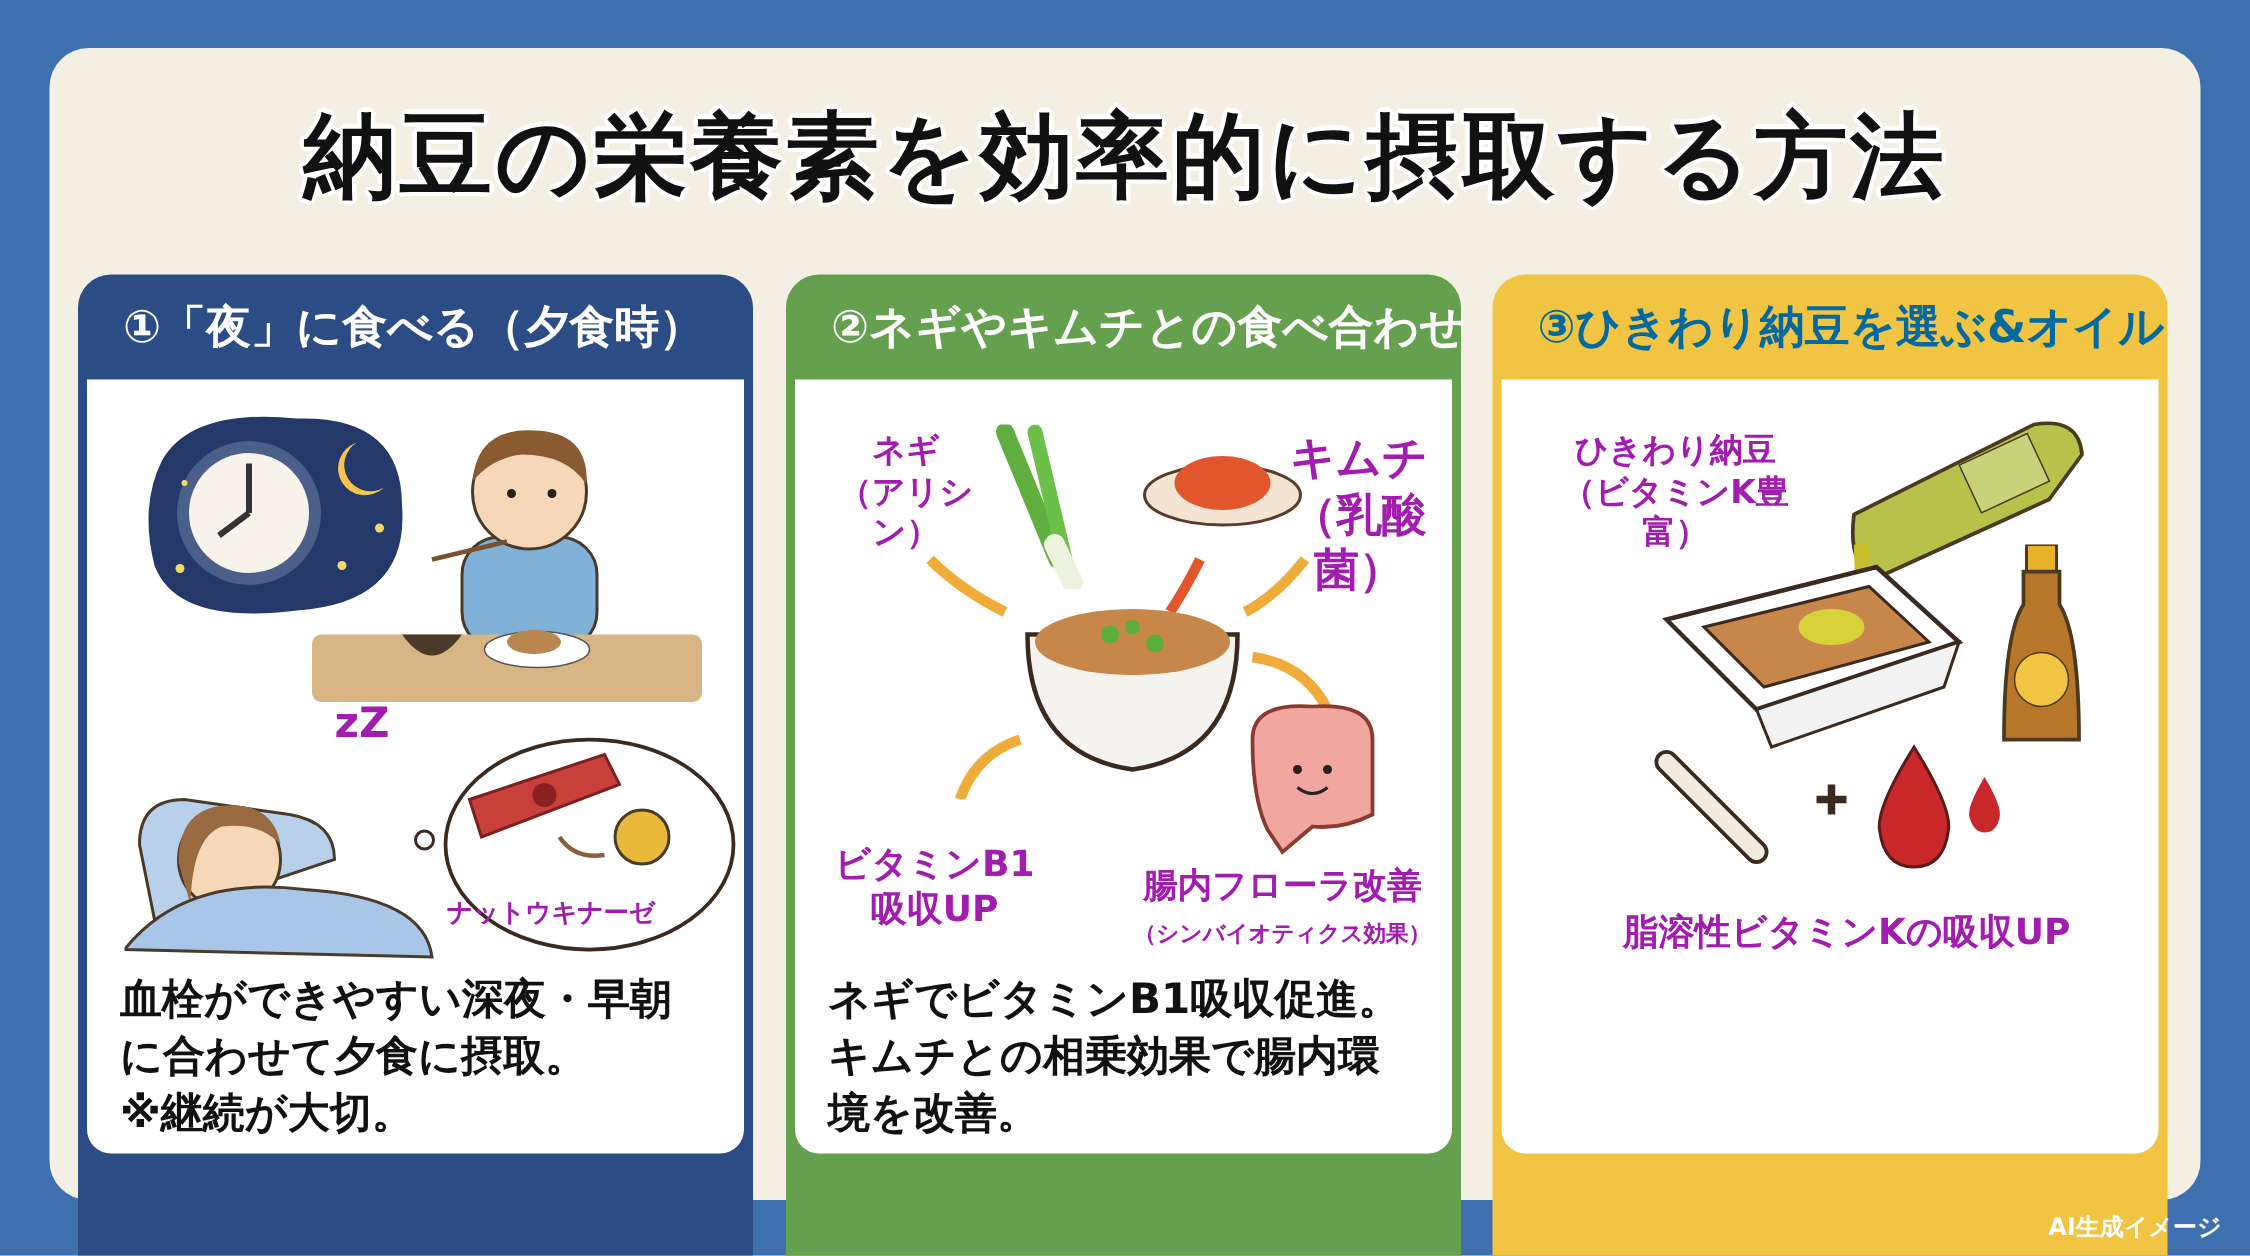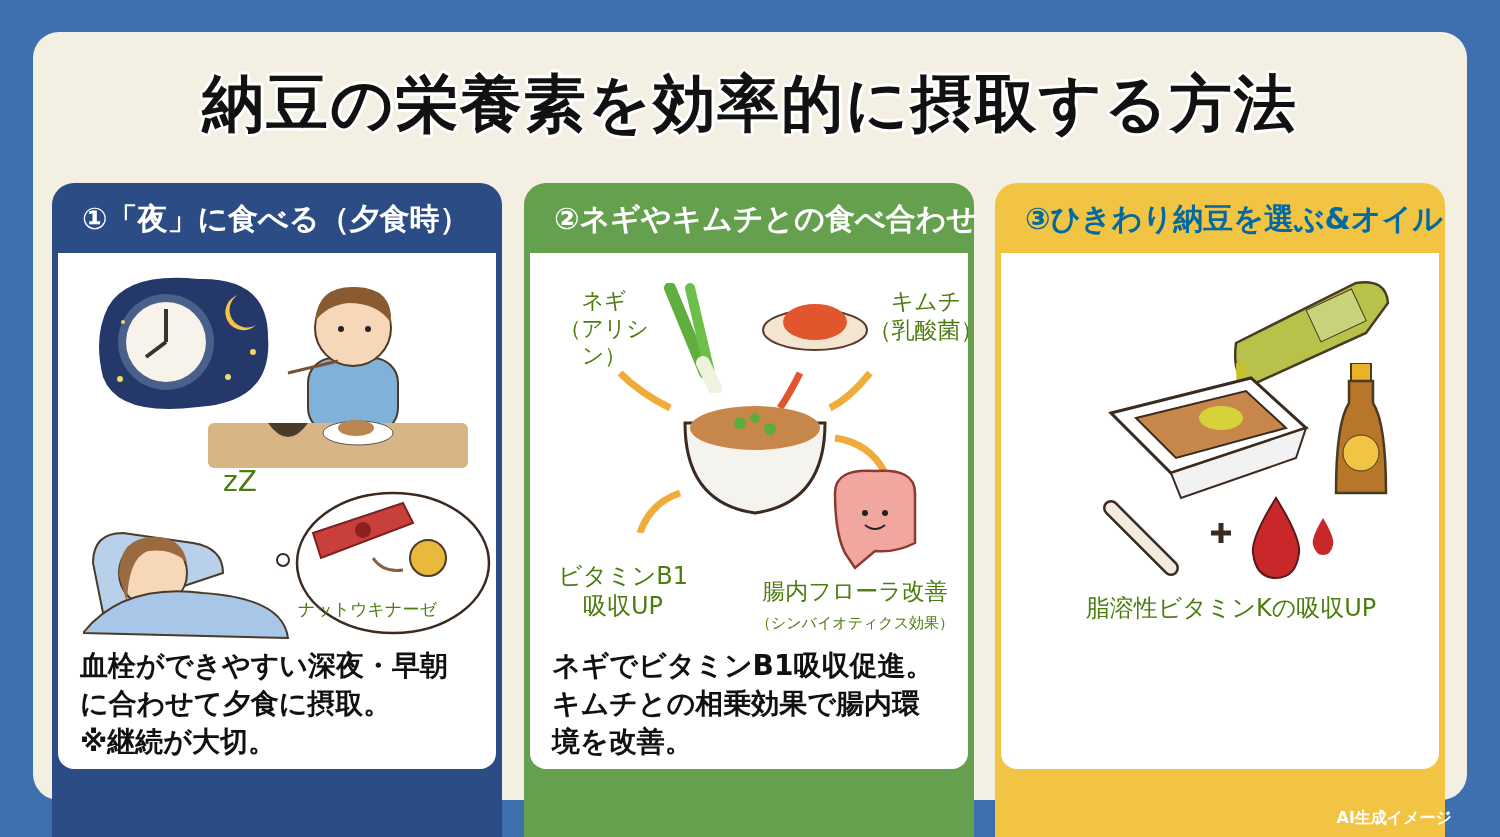--- a/index.html
+++ b/index.html
@@ -35,24 +35,24 @@
   .yellow .panel-header { color: #0369a1; }
   .panel-body {
     position: relative; background: #fff; height: 516px; border-radius: 0 0 16px 16px;
     overflow: hidden;
   }
   .body-text {
     position: absolute; left: 22px; top: 394px; font-size: 28px; font-weight: bold;
     line-height: 38px; color: #111; white-space: pre-line;
   }
   .illus { position: absolute; }
-  .lbl { position: absolute; font-weight: normal; color: #4d7c0f; text-align: center; line-height: 1.25; }
+  .lbl { position: absolute; font-weight: bold; color: #a21caf; text-align: center; line-height: 1.25; }
   .lbl small { font-size: 15px; }
   .watermark {
-    position: absolute; right: 48px; bottom: 8px; color: #fff; font-weight: bold; font-size: 16px;
+    position: absolute; right: 19px; bottom: 8px; color: #fff; font-weight: bold; font-size: 16px;
   }
 </style>
 </head>
 <body>
 
 <div class="frame"></div>
 <div class="title">納豆の栄養素を効率的に摂取する方法</div>
 
 <div class="panel blue">
   <div class="panel-header">①「夜」に食べる（夕食時）</div>
@@ -112,21 +112,21 @@
     </div>
     <svg class="illus" style="left:130px;top:30px" width="70" height="110" viewBox="0 0 70 110">
       <path d="M10 5 L45 90" stroke="#5fae3e" stroke-width="12" stroke-linecap="round"></path>
       <path d="M30 5 L50 90" stroke="#6cbf48" stroke-width="10" stroke-linecap="round"></path>
       <path d="M43 80 L55 105" stroke="#eef3e0" stroke-width="14" stroke-linecap="round"></path>
     </svg>
     <svg class="illus" style="left:230px;top:45px" width="110" height="55" viewBox="0 0 110 55">
       <ellipse cx="55" cy="32" rx="52" ry="20" fill="#f4e4d2" stroke="#5a3a2a" stroke-width="2"></ellipse>
       <ellipse cx="55" cy="24" rx="32" ry="18" fill="#e2562d"></ellipse>
     </svg>
-    <div class="lbl" style="left:336px;top:34px;font-size:23px;width:120px">
+    <div class="lbl" style="left:316px;top:34px;font-size:30px;width:120px">
       <div>キムチ</div>
       <div>（乳酸菌）</div>
     </div>
     <svg class="illus" style="left:70px;top:100px" width="360" height="180" viewBox="0 0 360 180">
       <path d="M20 20 Q40 40 70 55" stroke="#f0ac3a" stroke-width="7" fill="none"></path>
       <path d="M200 20 Q190 40 180 55" stroke="#e2562d" stroke-width="7" fill="none"></path>
       <path d="M270 20 Q250 45 230 55" stroke="#f0ac3a" stroke-width="7" fill="none"></path>
       <path d="M85 70 Q85 150 155 160 Q225 150 225 70Z" fill="#f5f3ee" stroke="#3a2a20" stroke-width="3"></path>
       <ellipse cx="155" cy="75" rx="65" ry="22" fill="#c8874a"></ellipse>
       <circle cx="140" cy="70" r="6" fill="#5aae3a"></circle>
@@ -151,20 +151,24 @@
     </div>
     <div class="body-text">ネギでビタミンB1吸収促進。
 キムチとの相乗効果で腸内環
 境を改善。</div>
   </div>
 </div>
 
 <div class="panel yellow">
   <div class="panel-header">③ひきわり納豆を選ぶ&amp;オイル</div>
   <div class="panel-body">
+    <div class="lbl" style="left:26px;top:34px;font-size:22px;width:180px">
+      <div>ひきわり納豆</div>
+      <div>（ビタミンK豊富）</div>
+    </div>
     <svg class="illus" style="left:215px;top:20px" width="180" height="140" viewBox="0 0 180 140">
       <path d="M20 70 L140 10 Q170 5 172 30 L150 60 L40 110 Q15 110 20 70Z" fill="#b8c24a" stroke="#4a3a20" stroke-width="2.5"></path>
       <rect x="95" y="25" width="50" height="35" transform="rotate(-25 120 42)" fill="#c8d27a" stroke="#4a3a20"></rect>
       <path d="M25 90 Q25 120 30 140" stroke="#c8c02a" stroke-width="10" fill="none"></path>
     </svg>
     <svg class="illus" style="left:100px;top:120px" width="210" height="130" viewBox="0 0 210 130">
       <path d="M10 40 L150 5 L205 55 L70 100Z" fill="#fff" stroke="#3a2a20" stroke-width="3"></path>
       <path d="M35 45 L145 18 L185 55 L75 85Z" fill="#c8874a" stroke="#3a2a20" stroke-width="2"></path>
       <ellipse cx="120" cy="45" rx="22" ry="12" fill="#d8d23a"></ellipse>
       <path d="M70 100 L205 55 L195 85 L80 125Z" fill="#f2f2f2" stroke="#3a2a20" stroke-width="2"></path>
@@ -175,17 +179,17 @@
       <circle cx="30" cy="90" r="18" fill="#f1c443" stroke="#4a3a20"></circle>
     </svg>
     <svg class="illus" style="left:100px;top:240px" width="240" height="90" viewBox="0 0 240 90">
       <path d="M10 15 L70 75" stroke="#3a2a20" stroke-width="16" stroke-linecap="round"></path>
       <path d="M10 15 L70 75" stroke="#f2ece0" stroke-width="11" stroke-linecap="round"></path>
       <line x1="110" y1="40" x2="130" y2="40" stroke="#3a2a20" stroke-width="5"></line>
       <line x1="120" y1="30" x2="120" y2="50" stroke="#3a2a20" stroke-width="5"></line>
       <path d="M175 5 Q150 45 152 60 Q155 85 175 85 Q195 85 198 60 Q200 45 175 5Z" fill="#c8282a" stroke="#5a1a1a" stroke-width="2"></path>
       <path d="M222 25 Q210 45 212 52 Q215 62 222 62 Q230 62 232 52 Q234 45 222 25Z" fill="#c8282a"></path>
     </svg>
-    <div class="lbl" style="left:60px;top:340px;font-size:24px;width:340px">脂溶性ビタミンKの吸収UP</div>
+    <div class="lbl" style="left:60px;top:353px;font-size:24px;width:340px">脂溶性ビタミンKの吸収UP</div>
   </div>
 </div>
 
 <div class="watermark">AI生成イメージ</div>
 
 </body></html>

